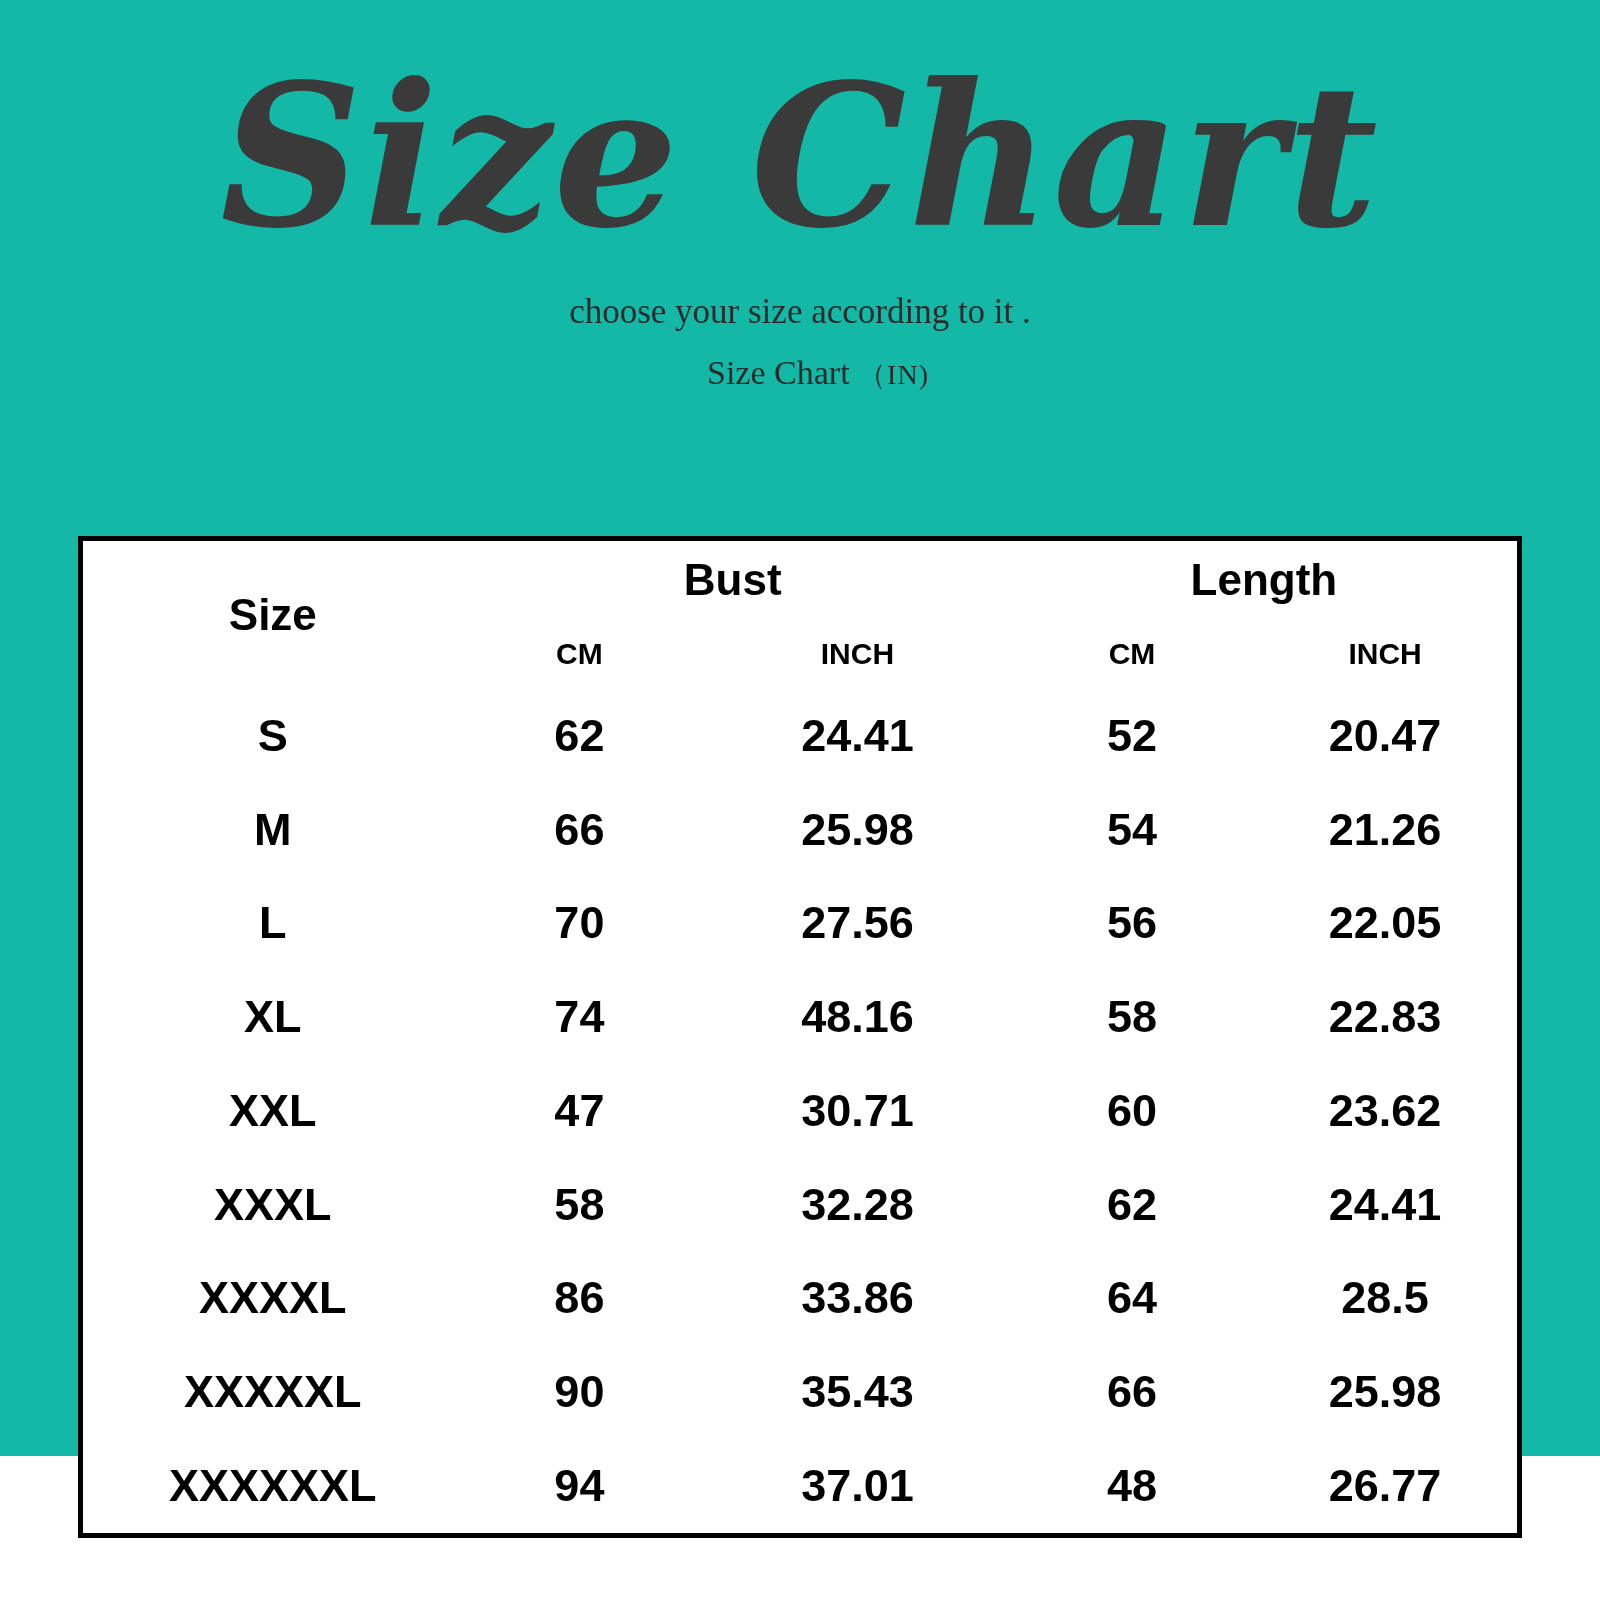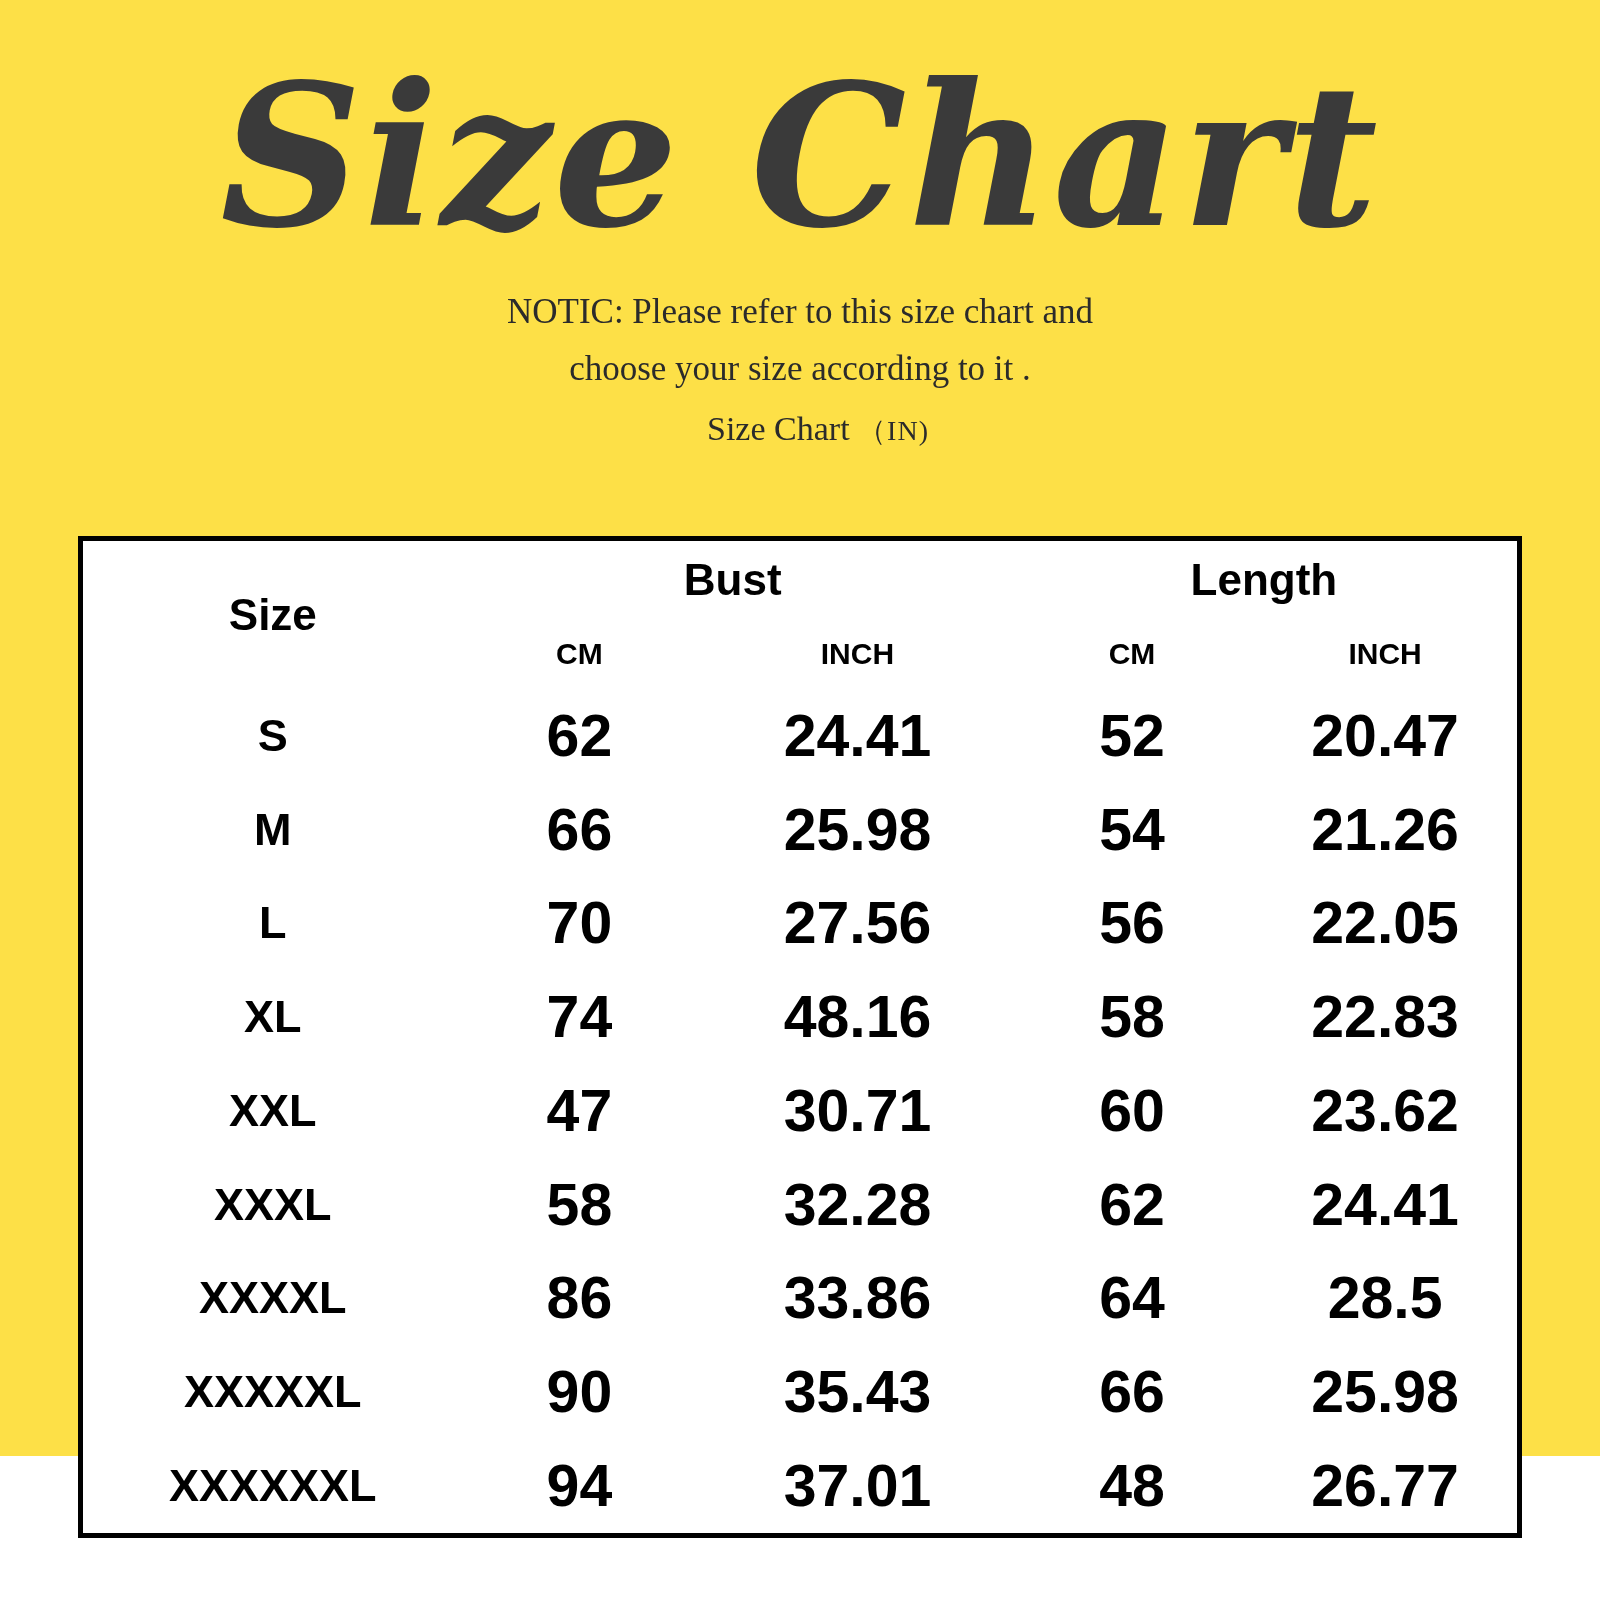--- a/index.html
+++ b/index.html
@@ -13,21 +13,21 @@
     font-family: "Liberation Sans", sans-serif;
     color: #1a1a1a;
     position: relative;
     overflow: hidden;
   }
   .page {
     width: 1600px;
     height: 1456px;
     box-sizing: border-box;
     position: relative;
-    background: #fde047;
+    background: #14b8a6;
   }
   .title {
     text-align: center;
     font-family: "DejaVu Serif", "Liberation Serif", serif;
     font-style: italic;
     font-weight: 700;
     font-size: 196px;
     line-height: 1.0;
     letter-spacing: 2px;
     color: #3a3a3a;
@@ -97,32 +97,31 @@
     height: 70px;
   }
   .data-row td {
     font-size: 45px;
     height: 86px;
   }
   .data-row td.size-cell {
     font-size: 45px;
   }
   .data-row td.num {
-    font-size: 59px;
+    font-size: 45px;
   }
 </style>
 </head>
 <body>
 
 <div class="page">
 
   <div class="title">Size Chart</div>
 
   <div class="notice">
-    <span class="line">NOTIC: Please refer to this size chart and</span>
     <span class="line">choose your size according to it .</span>
     <span class="line sub">
       <span>Size Chart</span>
       <span class="paren">（IN)</span>
     </span>
   </div>
 
   <div class="table-wrap">
     <table class="size-table">
       <colgroup>

